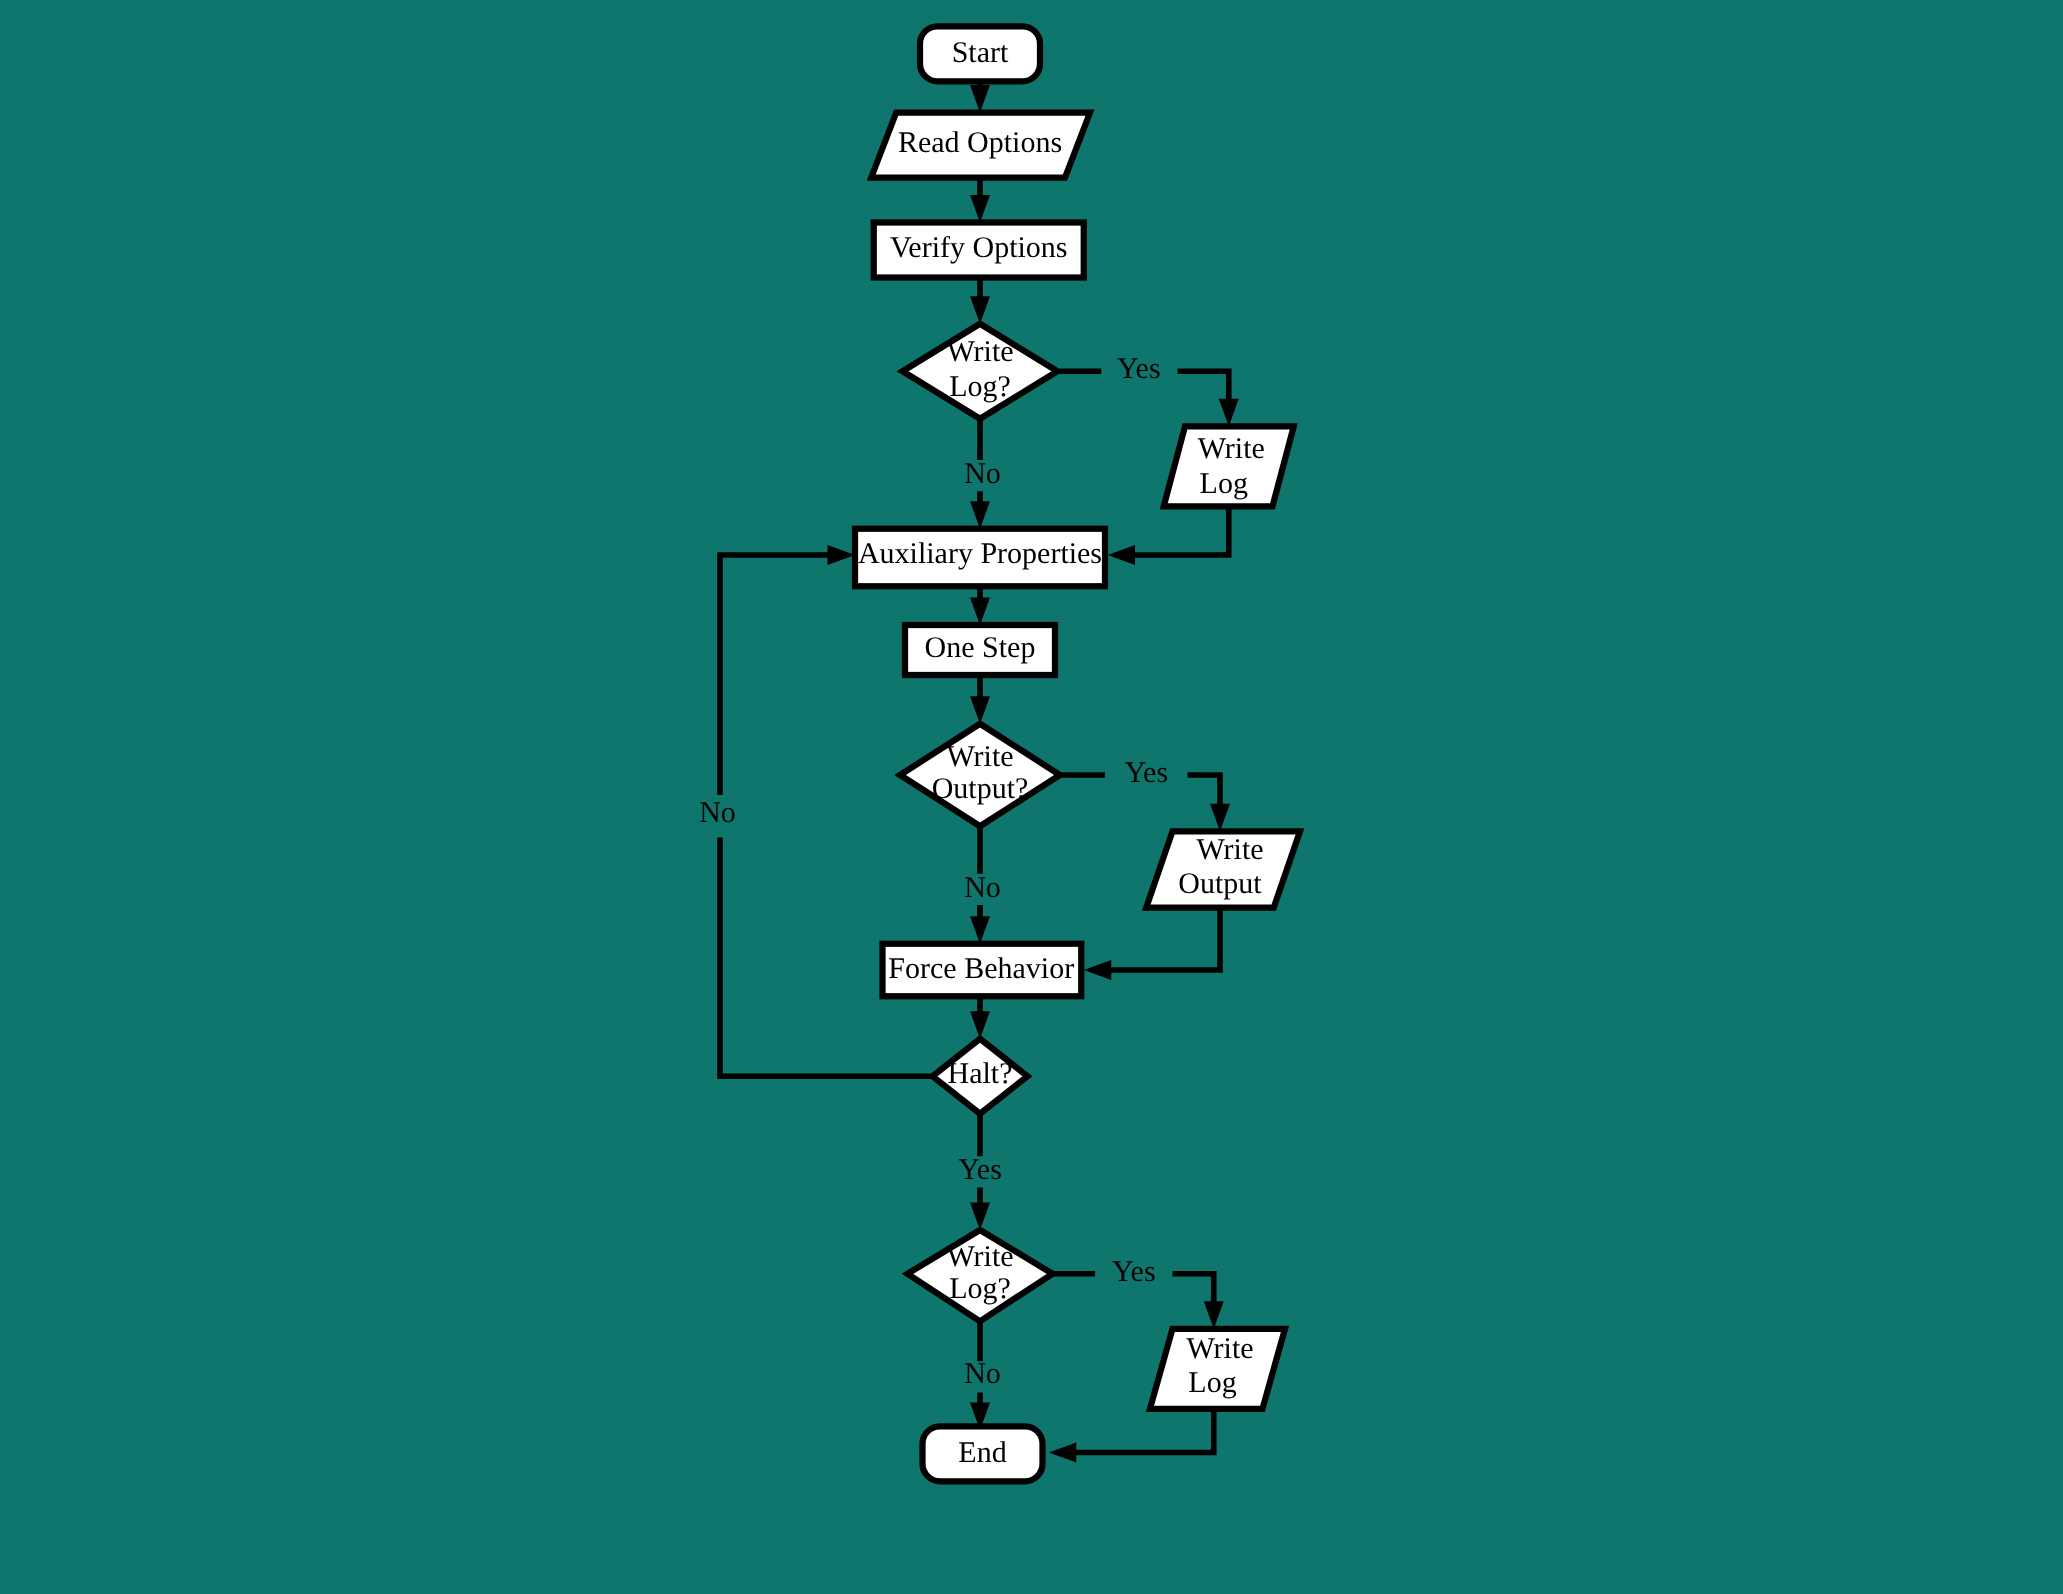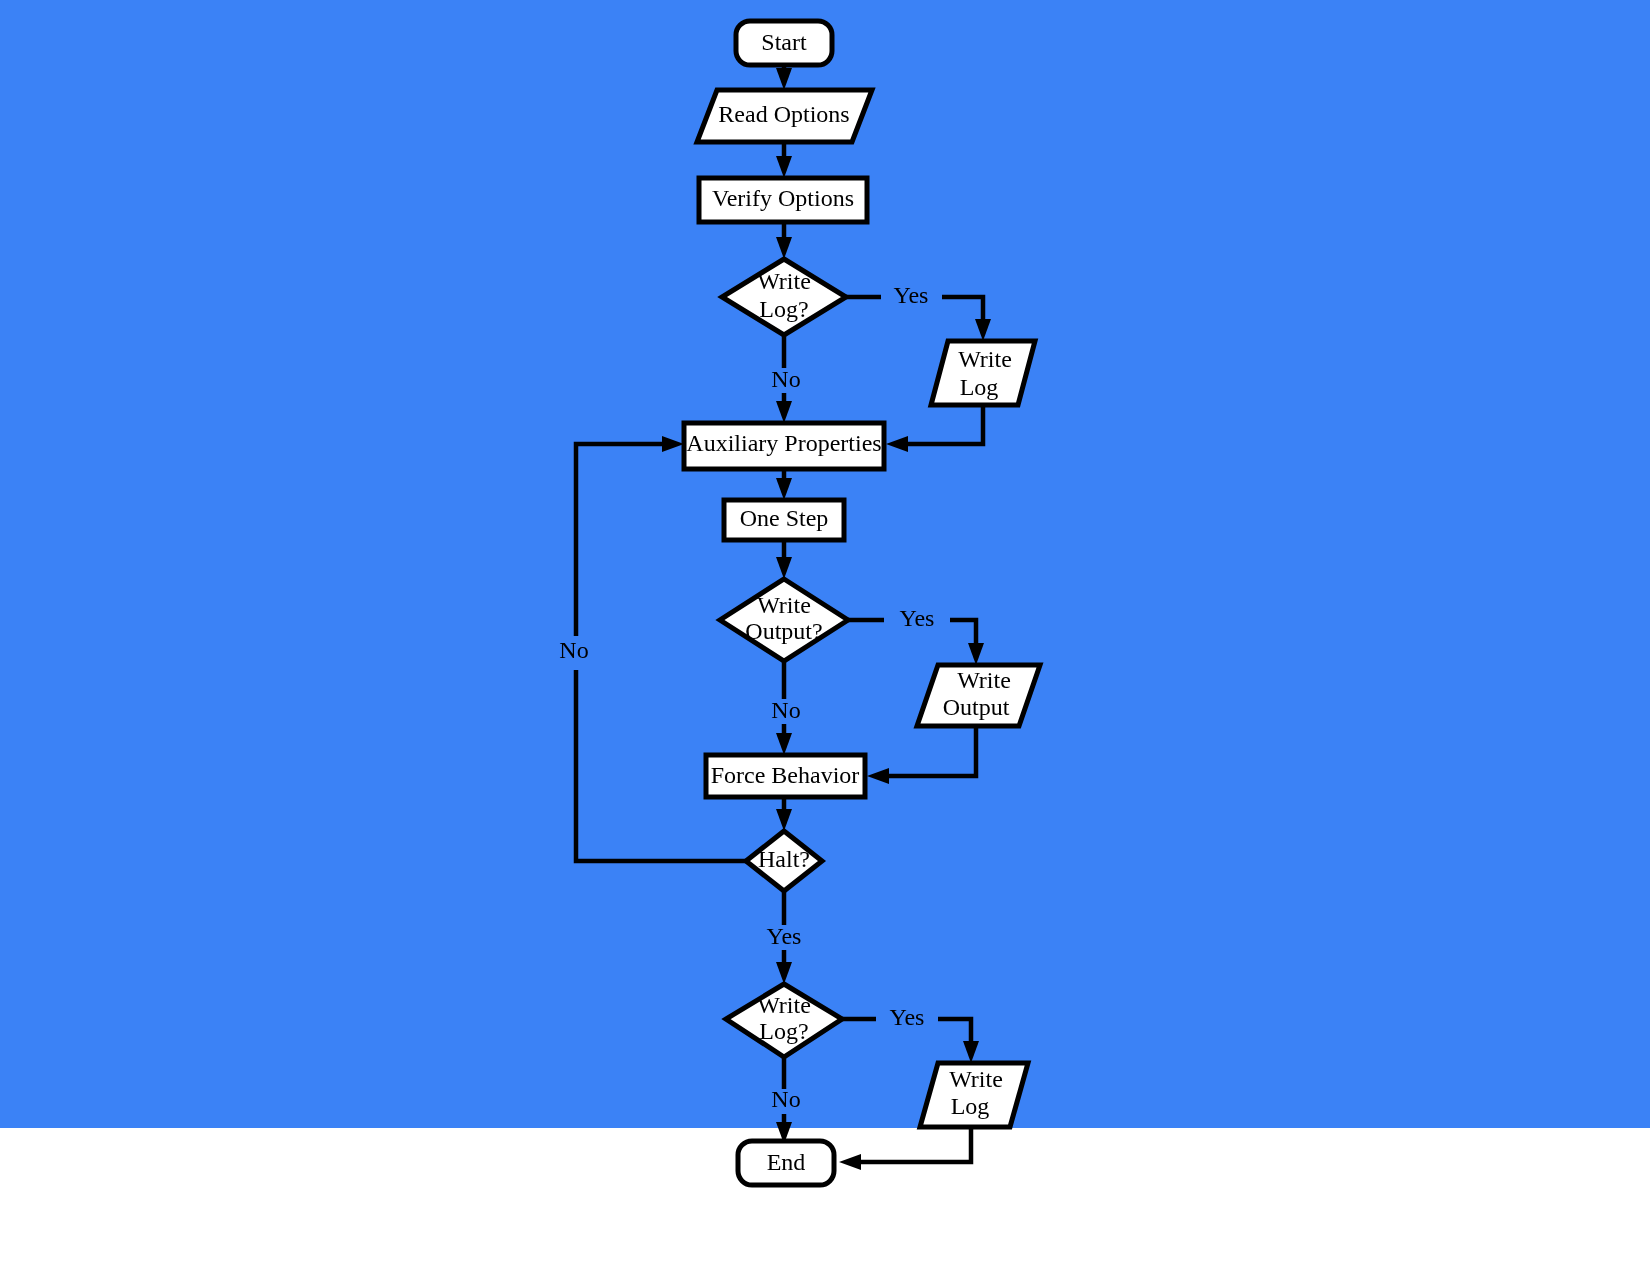--- a/index.html
+++ b/index.html
@@ -9,22 +9,22 @@
   }
   body {
     width: 1650px;
     height: 1275px;
     font-family: "Liberation Serif", "DejaVu Serif", serif;
     overflow: hidden;
   }
   #flowchart-root {
     position: relative;
     width: 1650px;
-    height: 1128px;
-    background: #3b82f6;
+    height: 1275px;
+    background: #0f766e;
   }
   svg#flow-svg {
     display: block;
     width: 1650px;
     height: 1275px;
   }
   .node-shape {
     fill: #ffffff;
     stroke: #000000;
     stroke-width: 5;

